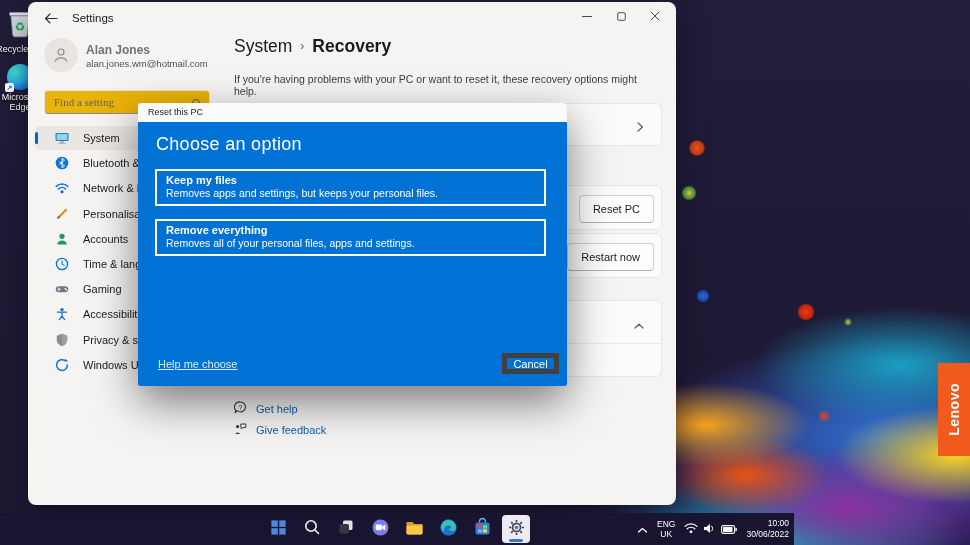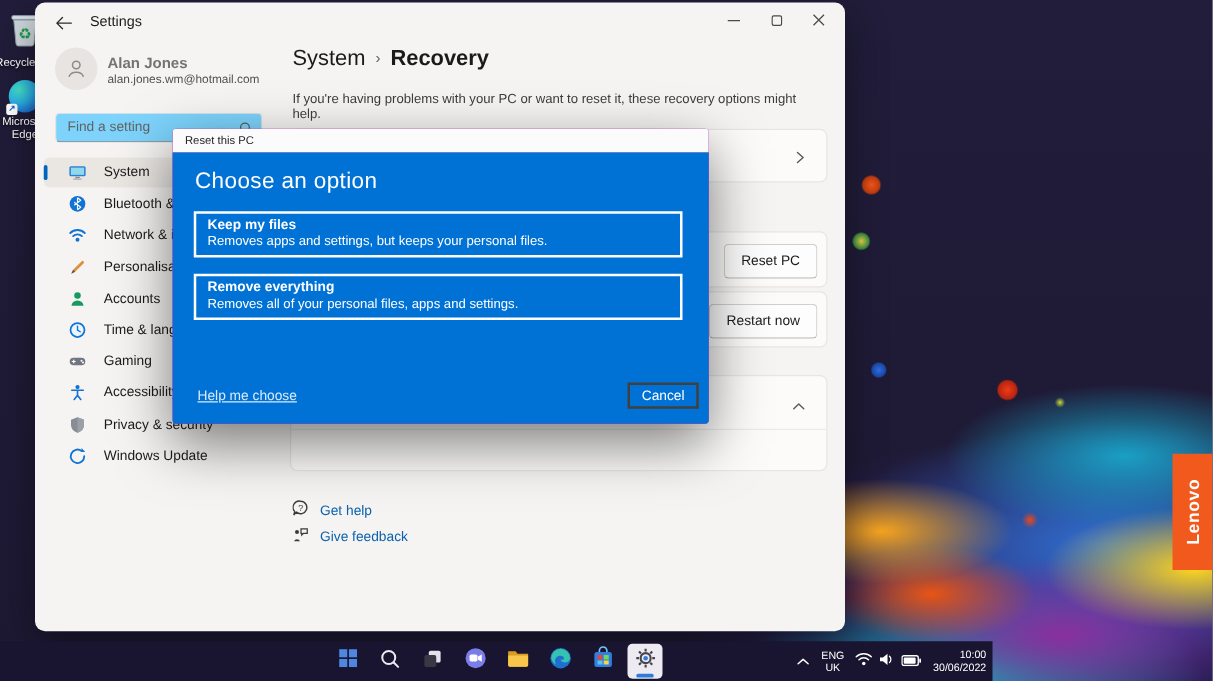--- a/index.html
+++ b/index.html
@@ -55,22 +55,22 @@
     display:flex; align-items:center; justify-content:center; border-radius:4px; }
   .app-title { position:absolute; left:44px; top:10px; font-size:11.5px; color:#1b1b1b; }
   .win-controls { position:absolute; right:4px; top:0; display:flex; }
   .win-btn { width:34px; height:28px; display:flex; align-items:center; justify-content:center; }
 
   .avatar { position:absolute; left:16px; top:36px; width:34px; height:34px; border-radius:50%;
     background:#e7e4e1; display:flex; align-items:center; justify-content:center; }
   .profile-name  { position:absolute; left:58px; top:41px; font-size:12px; font-weight:bold; color:#737373; }
   .profile-email { position:absolute; left:58px; top:56px; font-size:9.5px; color:#505050; }
 
-  .searchbox { position:absolute; left:16px; top:88px; width:166px; height:24px; background:#7dd3fc;
-    border:1px solid #e5e3e1; border-bottom-color:#8f8d8b; border-radius:4px; }
+  .searchbox { position:absolute; left:16px; top:88px; width:166px; height:24px; background:#eab308;
+    border:1px solid #e5e3e1; border-bottom-color:#8f8d8b; border-radius:4px;font-family:Liberation Serif, serif; }
   .searchbox .ph { position:absolute; left:9px; top:0; line-height:22px; font-size:11px; color:#636363; }
   .searchbox .mag { position:absolute; right:6px; top:5px; }
 
   .nav { position:absolute; left:7px; top:124px; width:191px; }
   .nav-item { position:relative; height:24px; margin-bottom:1.2px; border-radius:5px;
     display:flex; align-items:center; }
   .nav-item.selected { background:#eae7e3; }
   .nav-item.selected::before { content:""; position:absolute; left:0; top:6px; width:3px;
     height:12px; border-radius:2px; background:#0067c0; }
   .nav-icon { width:14px; height:14px; margin-left:20px; flex:none; display:flex; }
@@ -94,37 +94,37 @@
     border-bottom-color:#b4b2b0; border-radius:4px; font-size:11px; color:#1b1b1b;
     padding:7px 13px; }
   #btn-resetpc  { right:7px; top:9px; }
   #btn-restart  { right:7px; top:9px; }
 
   .footer-links { position:absolute; left:206px; top:396px; z-index:2; }
   .flink { display:flex; align-items:center; gap:9px; height:21px; }
   .flink .ftext { font-size:11px; color:#0a62ad; }
 
   
-  .dialog { position:absolute; left:138px; top:103px; width:429px; height:236px; z-index:4;
-    box-shadow:0 16px 44px rgba(0,0,0,.5); border-radius:3px; overflow:hidden; background:#a21caf; }
+  .dialog { position:absolute; left:138px; top:103px; width:429px; height:283px; z-index:4;
+    box-shadow:0 16px 44px rgba(0,0,0,.5); border-radius:3px; overflow:hidden; background:#3b82f6; }
   .dialog-titlebar { height:19px; background:#fbfbfb; font-size:9px; color:#222;
     line-height:19px; padding-left:10px; }
   .dialog-body { position:absolute; top:19px; left:0; right:0; bottom:0; background:#0072d6;padding-left:44px; }
   .dialog-heading { position:absolute; left:18px; top:12px; font-size:18px; color:#fff;
     letter-spacing:.3px; }
   .option-btn { position:absolute; left:17px; width:391px; border:2px solid #fff;
     background:transparent; color:#fff; text-align:left; padding:3px 9px 5px; cursor:pointer; }
   #option-0 { top:47px; }
   #option-1 { top:97px; }
   .option-title { display:block; font-size:11px; font-weight:bold; font-family:"Liberation Sans", sans-serif; }
   .option-desc  { display:block; font-size:10.5px; margin-top:1px; font-family:"Liberation Sans", sans-serif; }
   .help-link { position:absolute; left:20px; bottom:16px; font-size:11px; color:#dcebfa;
     text-decoration:underline;margin-top:12px; }
   .cancel-btn { position:absolute; right:8px; bottom:12px; width:57px; height:21px;
-    border:2px solid #404040; background:transparent; color:#fff; font-size:11px;
+    border:5px solid #404040; background:transparent; color:#fff; font-size:11px;
     display:flex; align-items:center; justify-content:center;
     font-family:"Liberation Sans", sans-serif; }
 
   
   .taskbar { position:absolute; left:0; top:513px; width:794px; height:32px;
     background:#191531; z-index:5; }
   .tb-center { position:absolute; left:50%; transform:translateX(-50%); top:2px;
     display:flex; gap:6px; }
   .tb-btn { width:28px; height:28px; border-radius:4px; display:flex; align-items:center;
     justify-content:center; position:relative; }

